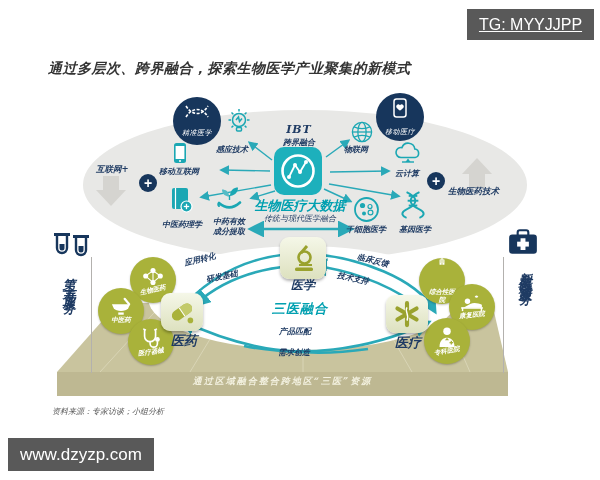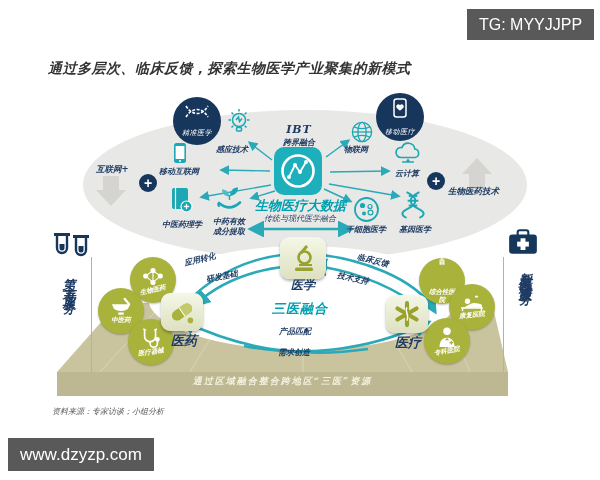--- a/index.html
+++ b/index.html
@@ -26,25 +26,25 @@
           font-style:italic;color:#1f3b63;font-size:12.5px;letter-spacing:4px;white-space:nowrap;}
   .vline{position:absolute;width:1px;background:#b3b1ae;}
   .plus-c{position:absolute;width:18px;height:18px;border-radius:50%;background:#17365c;color:#fff;
           display:flex;align-items:center;justify-content:center;font-size:14px;font-weight:bold;line-height:1;}
 </style>
 </head>
 <body>
 
 <div id="stage">
 
-  <div class="badge" style="left:467px;top:9px;width:127px;height:31px;font-size:16px;">
+  <div class="badge" style="left:467px;top:9px;width:127px;height:31px;font-size:16px;text-decoration:underline;">
     <span>TG: MYYJJPP</span>
   </div>
 
-  <div class="abs serif" style="left:48px;top:60px;font-size:14px;color:#333;font-weight:bold;letter-spacing:.5px;">通过多层次、临床反馈，探索生物医学产业聚集的新模式</div>
+  <div class="abs serif" style="left:48px;top:60px;font-size:14px;color:#333;font-weight:bold;letter-spacing:.5px;">通过多层次、跨界融合，探索生物医学产业聚集的新模式</div>
 
   <svg class="abs" style="left:0;top:0;" width="600" height="480">
     <polygon points="118,303 492,303 508,372 57,372" fill="#c9c49e"></polygon>
     <g stroke="#d9d5b6" stroke-width="1">
       <line x1="163" y1="303" x2="100" y2="372"></line>
       <line x1="232" y1="303" x2="190" y2="372"></line>
       <line x1="303" y1="303" x2="303" y2="372"></line>
       <line x1="372" y1="303" x2="412" y2="372"></line>
       <line x1="440" y1="303" x2="470" y2="372"></line>
     </g>
@@ -177,21 +177,21 @@
 
   <svg class="abs" style="left:274px;top:147px;" width="48" height="48" viewBox="0 0 48 48">
     <rect x="0" y="0" width="48" height="48" rx="10" fill="#1db0bc"></rect>
     <circle cx="24" cy="24" r="15.5" stroke="#fff" stroke-width="2.6" fill="none"></circle>
     <polyline points="15,30 21,18 26,25 32,15" stroke="#fff" stroke-width="1.8" fill="none"></polyline>
     <circle cx="15" cy="30" r="2" fill="#fff"></circle>
       <circle cx="21" cy="18" r="2" fill="#fff"></circle>
     <circle cx="26" cy="25" r="2" fill="#fff"></circle>
       <circle cx="32" cy="15" r="2" fill="#fff"></circle>
   </svg>
-  <div class="abs serif" style="left:254px;top:197px;width:92px;text-align:right;font-size:13px;font-weight:bold;color:#01a0b0;white-space:nowrap;">生物医疗大数据</div>
+  <div class="abs serif" style="left:254px;top:197px;width:92px;text-align:center;font-size:13px;font-weight:bold;color:#01a0b0;white-space:nowrap;">生物医疗大数据</div>
   <div class="abs serif" style="left:255px;top:213px;width:90px;text-align:center;font-size:8px;font-weight:normal;color:#1f3b63;white-space:nowrap;">传统与现代医学融合</div>
 
   <svg class="abs" style="left:353px;top:196px;" width="27" height="27" viewBox="0 0 27 27">
     <circle cx="13.5" cy="13.5" r="11.5" stroke="#1ba7b3" stroke-width="1.8" fill="none"></circle>
     <circle cx="9.5" cy="9.5" r="2.6" fill="#1ba7b3"></circle>
     <circle cx="17" cy="10.5" r="2" stroke="#1ba7b3" stroke-width="1.2" fill="none"></circle>
     <circle cx="11" cy="17.5" r="2" fill="#1ba7b3"></circle>
     <circle cx="17.5" cy="16.5" r="2.4" stroke="#1ba7b3" stroke-width="1.2" fill="none"></circle>
   </svg>
   <div class="lbl" style="left:346px;top:224px;">干细胞医学</div>

